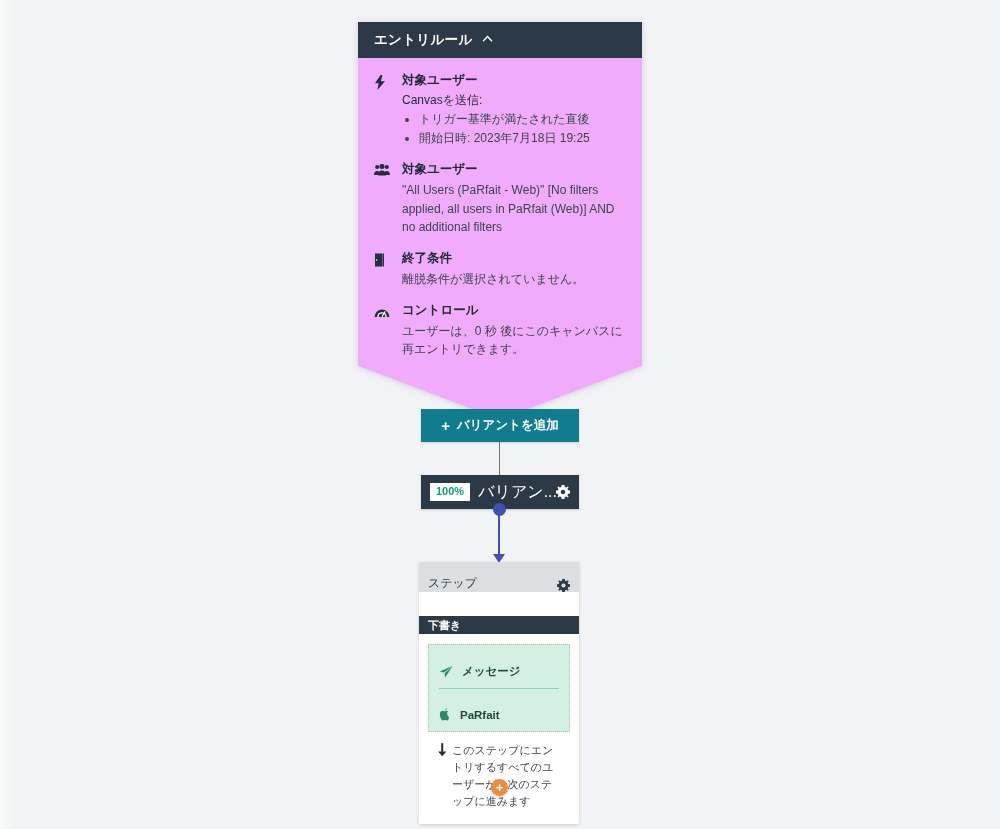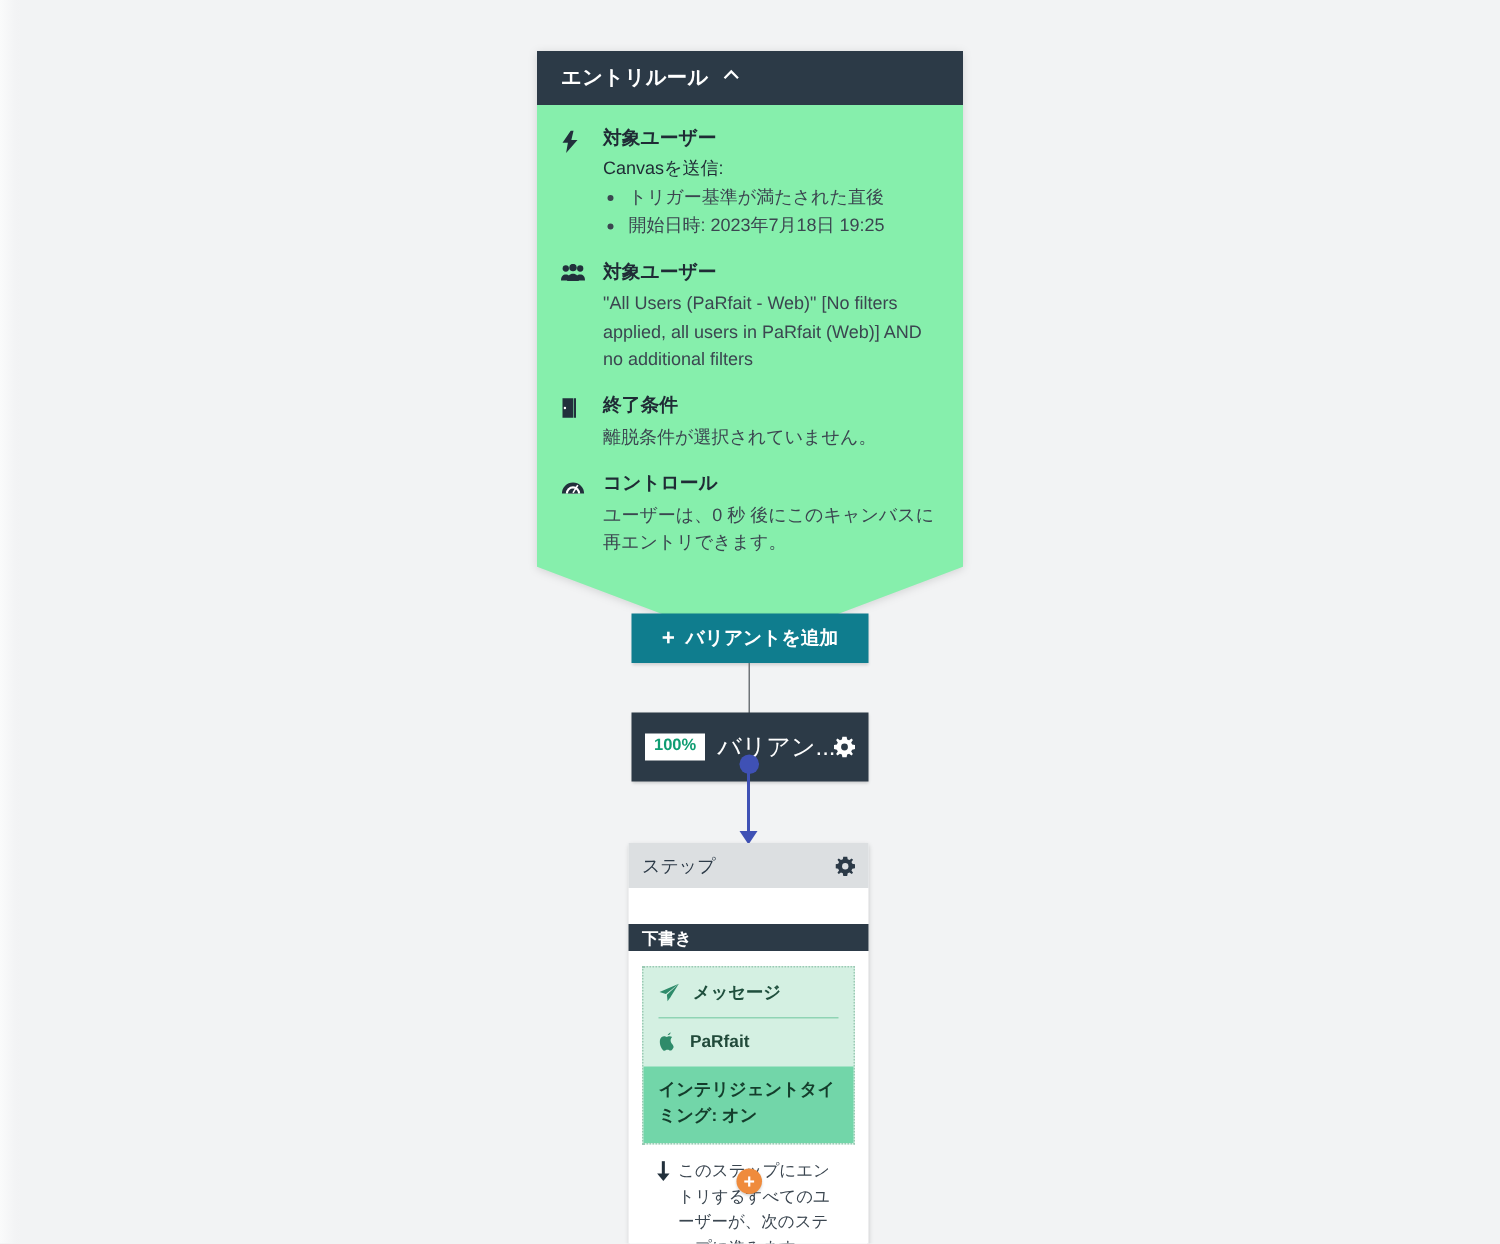--- a/index.html
+++ b/index.html
@@ -23,25 +23,24 @@
   
   .line-v{position:absolute;width:1px;background:#6f7478;}
   .line-blue{position:absolute;width:2px;background:#3f51b5;}
 
   
   .entry-card{
     position:absolute;left:358px;top:22px;width:284px;
     filter:drop-shadow(0 1px 3px rgba(0,0,0,.13));
   }
   .entry-body{
-    background:#86efac;
+    background:#f0abfc;
     -webkit-clip-path:polygon(0 0,100% 0,100% 86.5%,50% 100%,0 86.5%);
     clip-path:polygon(0 0,100% 0,100% 86.5%,50% 100%,0 86.5%);
     padding-bottom:47px;
-    margin-top:12px;
   }
   .entry-header{
     background:#2c3a47;color:#ffffff;
     height:36px;display:flex;align-items:center;
     padding:0 16px;box-sizing:border-box;
     font-size:13.5px;font-weight:bold;letter-spacing:.3px;
   }
   .entry-header .chev{
     margin-left:9px;font-size:11px;font-weight:bold;line-height:1;
     display:inline-block;transform:translateY(-1px);
@@ -66,21 +65,21 @@
     position:absolute;left:421px;top:409px;width:158px;height:33px;
     background:#0f7d8e;color:#ffffff;
     display:flex;align-items:center;justify-content:center;
     font-size:12.5px;font-weight:bold;border:0;cursor:pointer;
     box-shadow:0 1px 2px rgba(0,0,0,.15);
   }
   .add-variant .plus{font-size:15px;font-weight:bold;margin-right:7px;line-height:1;}
 
   
   .variant-bar{
-    position:absolute;left:421px;top:475px;width:158px;height:46px;
+    position:absolute;left:421px;top:475px;width:158px;height:34px;
     background:#2c3a47;display:flex;align-items:center;
     padding:0 9px;box-sizing:border-box;
     box-shadow:0 1px 2px rgba(0,0,0,.18);
   }
   .variant-pct{
     background:#ffffff;color:#0f9d72;
     font-size:11px;font-weight:bold;
     padding:2px 6px;margin-right:8px;line-height:1.25;
   }
   .variant-name{color:#ffffff;font-size:16px;flex:1;white-space:nowrap;overflow:hidden;}
@@ -96,38 +95,38 @@
     border-top:9px solid #3f51b5;
   }
 
   
   .step-card{
     position:absolute;left:419px;top:562px;width:160px;
     background:#ffffff;
     box-shadow:0 1px 3px rgba(0,0,0,.17);
   }
   .step-head{
-    background:#dcdfe1;height:30px;display:flex;align-items:center;
+    background:#dcdfe1;height:30px;display:flex;align-items:flex-end;
     padding:0 9px;box-sizing:border-box;
   }
   .step-head-label{flex:1;font-size:12px;color:#2c3a47;}
   .step-head .gear{color:#2c3a47;display:flex;align-items:center;cursor:pointer;}
   .step-status{
     background:#2c3a47;color:#ffffff;height:18px;
     display:flex;align-items:center;padding:0 9px;box-sizing:border-box;
     font-size:11px;font-weight:bold;margin-top:24px;
   }
   .step-body{padding:10px 9px 0 9px;}
   .msg-block{
     border:1px dotted #9bc9b4;
     background:#d4f0e2;
   }
   .msg-row{
     display:flex;align-items:center;
-    padding:9px 10px;font-size:11.5px;color:#1f4f3d;font-weight:bold;
+    padding:9px 10px;font-size:11.5px;color:#1f4f3d;font-weight:bold;margin-top:10px;
   }
   .msg-row.chan{font-weight:bold;color:#214a3a;text-align:center;}
   .msg-row .ic{margin-right:9px;display:flex;align-items:center;color:#2e8b6a;}
   .msg-divider{height:1px;background:#8fd4b4;margin:0 10px;}
   .it-block{
     background:#72d6a9;color:#143d2c;
     font-size:11.5px;font-weight:bold;line-height:1.5;
     padding:8px 10px;
   }
   .next-note{
@@ -281,21 +280,20 @@
         <div class="msg-divider"></div>
         <div class="msg-row chan">
           <span class="ic">
             <svg width="12" height="14" viewBox="0 0 14 16" aria-hidden="true">
               <path d="M9.6 0.2 C8.6 0.4 7.5 1.2 7.1 2.2 C8.1 2.3 9.2 1.5 9.6 0.2 Z" fill="#2e8b6a"></path>
               <path d="M11.8 11.5 C11.3 12.7 10.6 14.2 9.5 14.3 C8.5 14.4 8.2 13.7 7 13.7 C5.8 13.7 5.4 14.3 4.5 14.4 C3.4 14.4 2.6 12.9 2 11.7 C0.9 9.3 0.4 5.3 2.5 3.7 C3.4 3 4.6 2.9 5.4 3.3 C6.2 3.7 6.6 3.8 7.3 3.4 C8.3 2.9 9.6 3 10.6 3.7 C9.3 4.6 9 6.8 10 8.3 C10.6 9.2 11.3 9.6 11.8 11.5 Z" fill="#2e8b6a"></path>
             </svg>
           </span>
           <span>PaRfait</span>
         </div>
-        <div class="it-block">インテリジェントタイミング: オン</div>
       </div>
 
       <div class="next-note">
         <span class="arr">
           <svg width="11" height="14" viewBox="0 0 12 15" aria-hidden="true">
             <rect x="4.6" y="0" width="2.2" height="10" fill="#22303c"></rect>
             <path d="M1.2 9 L5.7 14.4 L10.2 9 Z" fill="#22303c"></path>
           </svg>
         </span>
         <span class="txt">このステップにエントリするすべてのユーザーが、次のステップに進みます</span>

